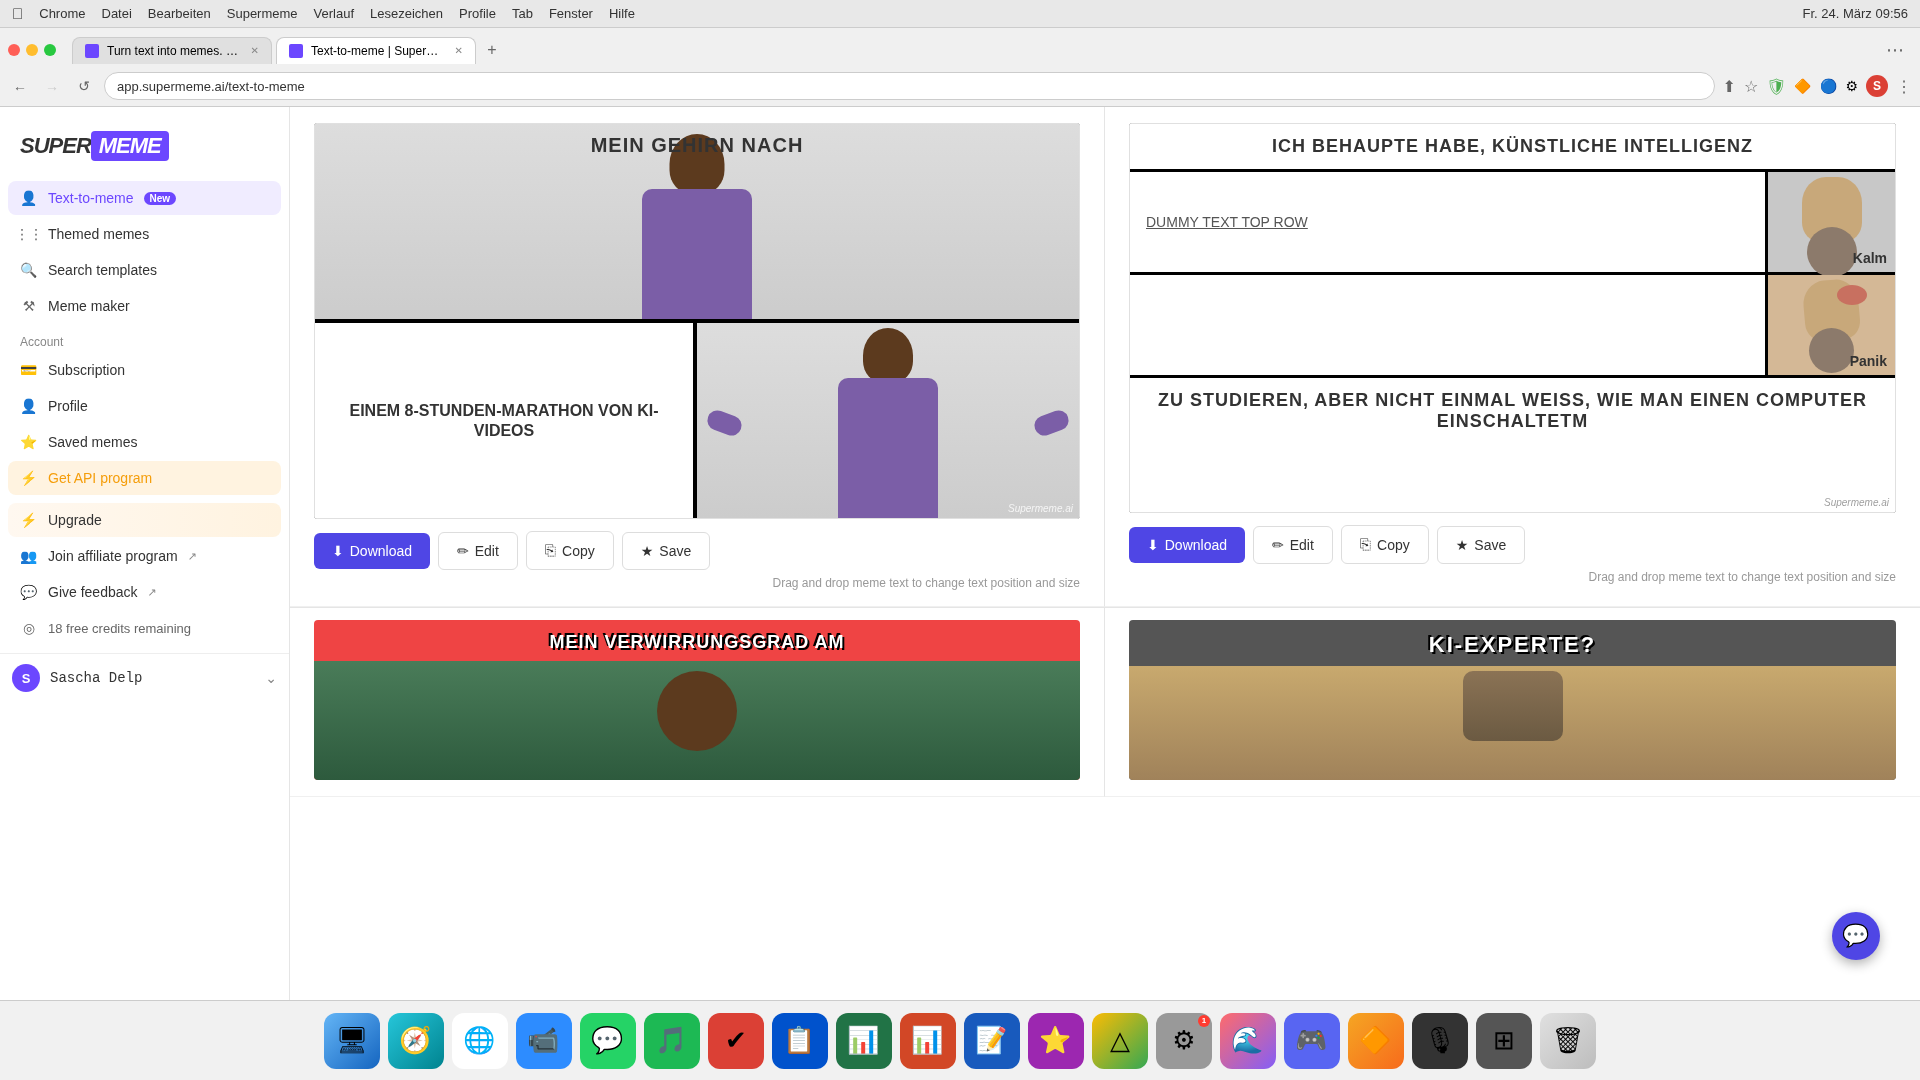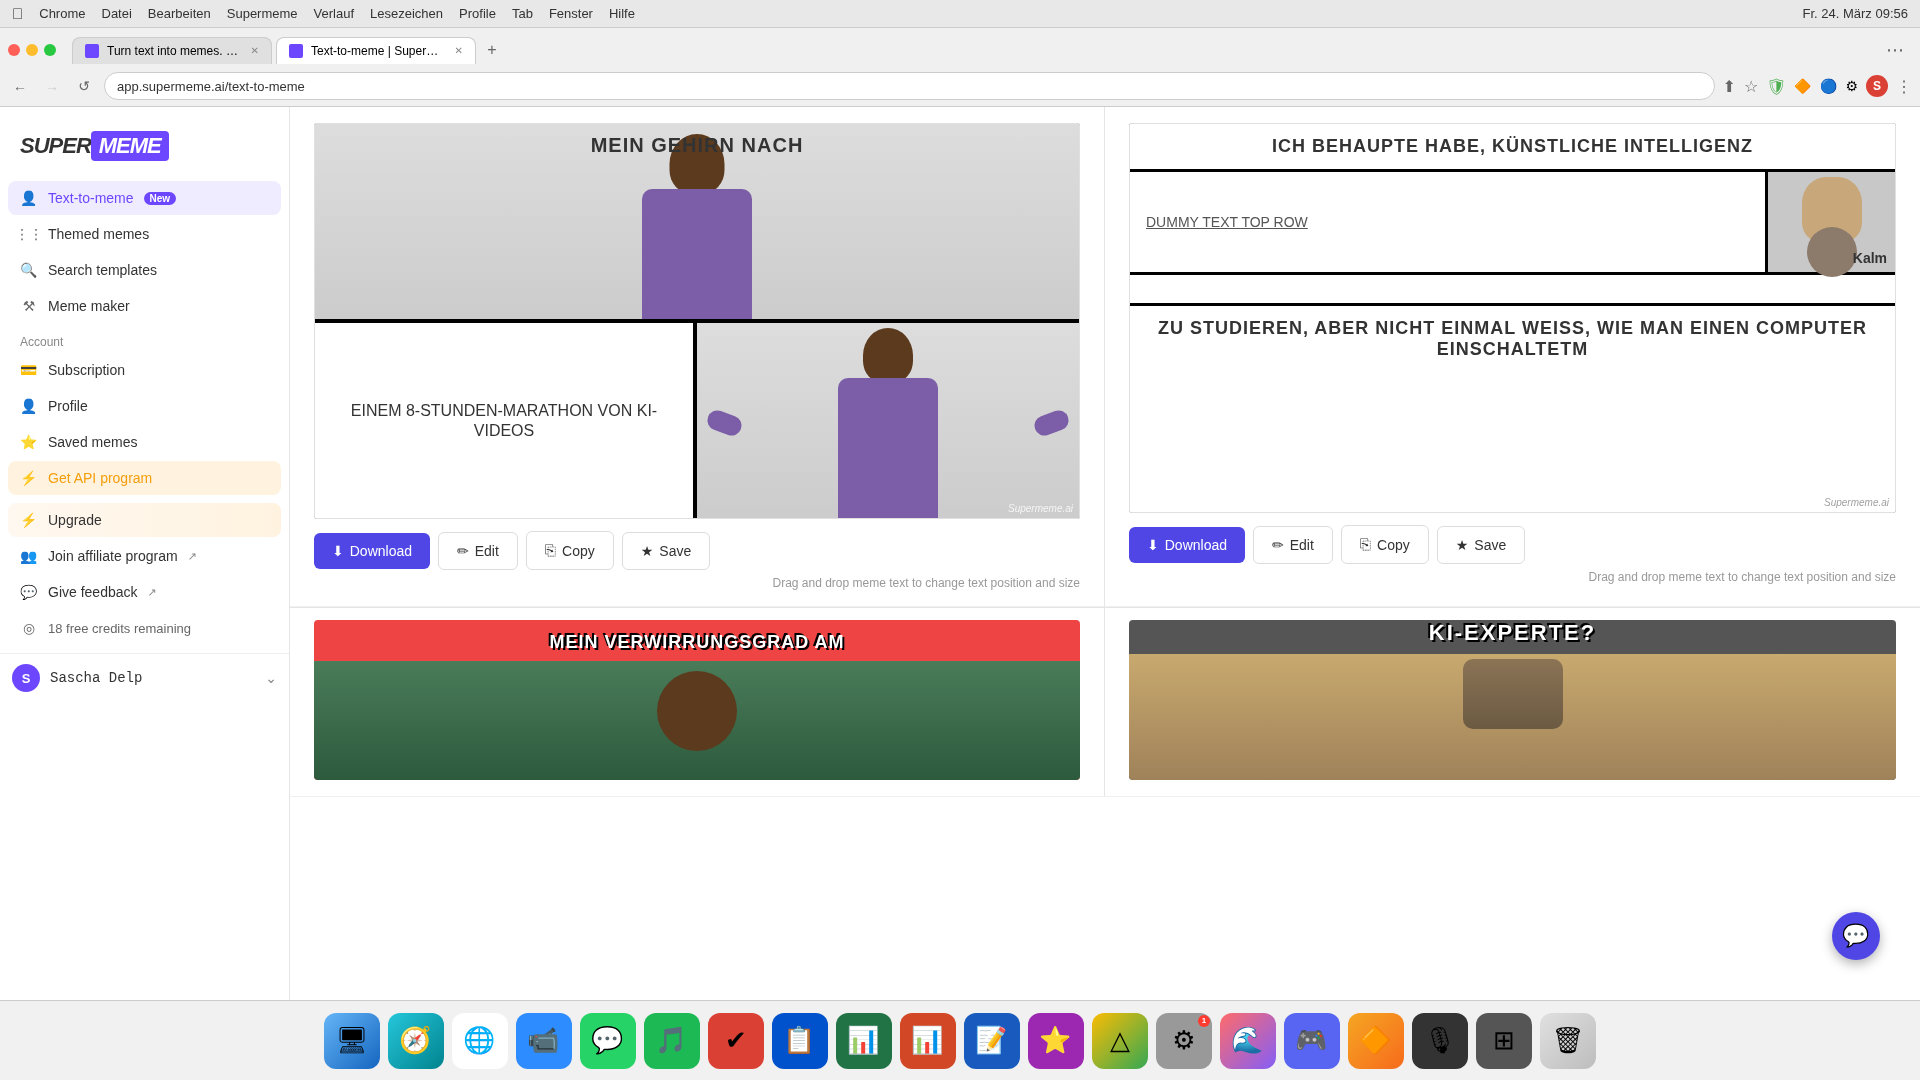--- a/index.html
+++ b/index.html
@@ -264,21 +264,21 @@
 
                   <div style="position:absolute;top:65px;left:50%;transform:translateX(-50%);width:110px;height:130px;background:#7b5ea7;border-radius:10px 10px 0 0;"></div>
                 </div>
                 <div style="position:absolute;top:10px;left:0;right:0;text-align:center;font-family:Impact,'Arial Black',sans-serif;font-size:20px;font-weight:900;color:#333;text-transform:uppercase;letter-spacing:1px;padding:0 8px;">MEIN GEHIRN NACH</div>
               </div>
             </div>
 
             <div style="display:flex; min-height:195px;">
 
               <div style="width:50%;background:#fff;display:flex;align-items:center;justify-content:center;border-right:4px solid #000;padding:12px;">
-                <div style="font-family:Impact,'Arial Black',sans-serif;font-size:16px;font-weight:400;color:#333;text-transform:uppercase;text-align:center;line-height:1.2;">EINEM 8-STUNDEN-MARATHON VON KI-VIDEOS</div>
+                <div style="font-family:Impact,'Arial Black',sans-serif;font-size:16px;font-weight:700;color:#333;text-transform:uppercase;text-align:center;line-height:1.2;">EINEM 8-STUNDEN-MARATHON VON KI-VIDEOS</div>
               </div>
 
               <div style="width:50%;position:relative;background:#e8e8e8;overflow:hidden;">
                 <div style="position:absolute;top:0;left:0;right:0;bottom:0;background:linear-gradient(180deg,#ddd 0%,#ccc 100%);"></div>
                 <div style="position:absolute;top:5px;left:50%;transform:translateX(-50%);width:50px;height:55px;background:#5c3a1e;border-radius:50% 50% 40% 40%;"></div>
                 <div style="position:absolute;top:55px;left:50%;transform:translateX(-50%);width:100px;height:140px;background:#7b5ea7;border-radius:10px 10px 0 0;"></div>
 
                 <div style="position:absolute;top:90px;left:10px;width:35px;height:20px;background:#7b5ea7;border-radius:10px;transform:rotate(20deg);"></div>
                 <div style="position:absolute;top:90px;right:10px;width:35px;height:20px;background:#7b5ea7;border-radius:10px;transform:rotate(-20deg);"></div>
               </div>
@@ -325,20 +325,30 @@
                   <div style="width:60px;height:65px;background:#c8a87a;border-radius:40% 40% 30% 30%;position:absolute;top:0;left:10px;"></div>
                   <div style="width:50px;height:50px;background:#8c7a6b;border-radius:50%;position:absolute;top:50px;left:15px;"></div>
                 </div>
                 <div style="position:absolute;bottom:6px;right:8px;font-family:'Arial Black',sans-serif;font-size:14px;font-weight:900;color:#333;">Kalm</div>
               </div>
             </div>
 
             <div style="display:flex;border-bottom:3px solid #000;">
               <div style="flex:1;padding:14px 16px;display:flex;align-items:center;">
               </div>
+              <div style="border-left:3px solid #000;width:130px;background:#d4b896;position:relative;min-height:100px;display:flex;align-items:center;justify-content:center;">
+
+                <div style="position:relative;width:80px;height:90px;">
+                  <div style="width:55px;height:60px;background:#c8a87a;border-radius:40% 40% 30% 30%;position:absolute;top:0;left:12px;transform:rotate(-5deg);"></div>
+                  <div style="width:45px;height:45px;background:#8c7a6b;border-radius:50%;position:absolute;top:48px;left:17px;"></div>
+
+                  <div style="width:30px;height:20px;background:#c87060;border-radius:50%;position:absolute;top:5px;right:5px;"></div>
+                </div>
+                <div style="position:absolute;bottom:6px;right:8px;font-family:'Arial Black',sans-serif;font-size:14px;font-weight:900;color:#333;">Panik</div>
+              </div>
             </div>
 
             <div style="padding:12px 16px;background:#fff;">
               <div style="font-family:Impact,'Arial Black',sans-serif;font-size:18px;font-weight:900;color:#333;text-transform:uppercase;text-align:center;letter-spacing:1px;">ZU STUDIEREN, ABER NICHT EINMAL WEISS, WIE MAN EINEN COMPUTER EINSCHALTETm</div>
             </div>
             <div style="position:absolute;bottom:4px;right:6px;font-size:10px;color:rgba(0,0,0,0.4);font-style:italic;">Supermeme.ai</div>
           </div>
         </div>
         <div class="meme-actions">
           <button class="btn btn-download">
@@ -365,21 +375,21 @@
         <div style="background:#ef4444;min-height:160px;border-radius:4px;overflow:hidden;position:relative;display:flex;flex-direction:column;align-items:center;padding-top:12px;">
           <div style="font-family:Impact,'Arial Black',sans-serif;font-size:18px;font-weight:900;color:#fff;text-transform:uppercase;text-align:center;text-shadow:2px 2px 0 #000,-2px -2px 0 #000;letter-spacing:1px;padding:0 12px;">MEIN VERWIRRUNGSGRAD AM</div>
 
           <div style="flex:1;width:100%;background:linear-gradient(180deg,#4a7c59 0%,#2d5a3d 100%);margin-top:8px;display:flex;align-items:flex-start;justify-content:center;overflow:hidden;">
             <div style="width:80px;height:80px;background:#5c3a1e;border-radius:50%;margin-top:10px;"></div>
           </div>
         </div>
       </div>
 
       <div class="meme-card" style="border-top:1px solid #e5e5e5; padding-top:12px;">
-        <div style="background:#555;min-height:160px;border-radius:4px;overflow:hidden;position:relative;display:flex;flex-direction:column;align-items:center;padding-top:0;">
+        <div style="background:#555;min-height:160px;border-radius:4px;overflow:hidden;position:relative;display:flex;flex-direction:column;align-items:center;padding-top:12px;">
           <div style="font-family:Impact,'Arial Black',sans-serif;font-size:22px;font-weight:900;color:#fff;text-transform:uppercase;text-align:center;text-shadow:2px 2px 0 #000,-2px -2px 0 #000;letter-spacing:2px;padding:0 12px;">KI-EXPERTE?</div>
           <div style="flex:1;width:100%;background:linear-gradient(180deg,#c8a96e 0%,#a0825a 100%);margin-top:8px;display:flex;align-items:flex-start;justify-content:center;">
             <div style="width:100px;height:70px;background:linear-gradient(180deg,#8b7355 0%,#6b5a42 100%);border-radius:10px;margin-top:5px;"></div>
           </div>
         </div>
       </div>
 
     </div>
   </div>
 </div>

